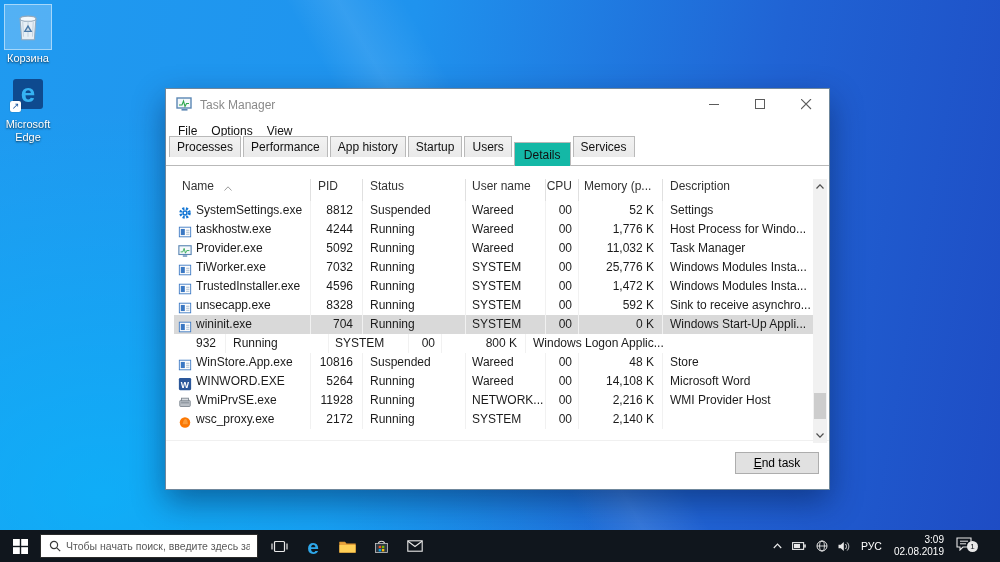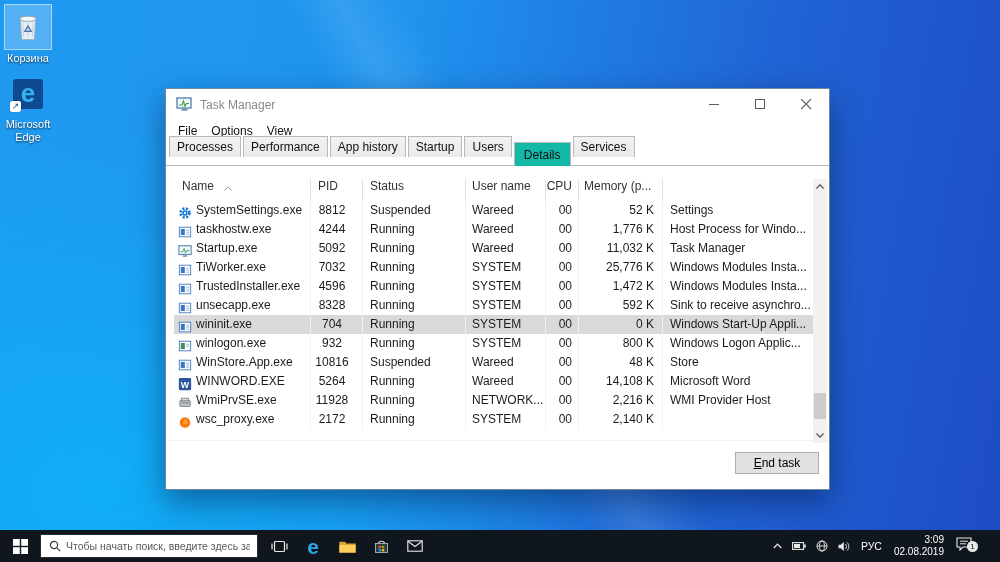--- a/index.html
+++ b/index.html
@@ -49,21 +49,21 @@
   .thead{display:flex;height:22px;align-items:flex-end;}
   .hcell{box-sizing:border-box;border-right:1px solid #e0e0e0;height:22px;display:flex;
     align-items:flex-start;padding-bottom:3px;color:#333;overflow:hidden;white-space:nowrap;position:relative;}
   .trow{display:flex;height:19px;}
   .trow.sel{background:#d9d9d9;}
   .cell{box-sizing:border-box;border-right:1px solid #f1f1f1;height:19px;line-height:19px;
     overflow:hidden;white-space:nowrap;color:#1b1b1b;}
   .c0{width:137px;padding-left:8px;}
   .trow .c0{padding-left:4px;display:flex;align-items:flex-end;}
   .c1{width:52px;padding-left:7px;}
-  .trow .c1{text-align:center;padding-left:0;padding-right:9px;}
+  .trow .c1{text-align:right;padding-left:0;padding-right:9px;}
   .c2{width:103px;padding-left:7px;}
   .c3{width:80px;padding-left:6px;}
   .c4{width:33px;justify-content:flex-end;text-align:right;padding-right:6px;}
   .c5{width:84px;padding-left:5px;}
   .trow .c5{text-align:right;padding-left:0;padding-right:8px;}
   .c6{width:150px;padding-left:7px;border-right:none;}
   .picon{width:14px;height:14px;margin-right:4px;flex:0 0 14px;display:inline-flex;}
   .picon svg{width:14px;height:14px;}
   .sortmark{position:absolute;left:50px;top:1px;}
 
@@ -185,20 +185,21 @@
                   <polyline points="0.5,4.5 4,0.8 7.5,4.5" fill="none" stroke="#9a9a9a" stroke-width="1"></polyline>
                 </svg>
             </span>
             <span>Name</span>
           </div>
           <div class="hcell c1">PID</div>
           <div class="hcell c2">Status</div>
           <div class="hcell c3">User name</div>
           <div class="hcell c4">CPU</div>
           <div class="hcell c5">Memory (p...</div>
+          <div class="hcell c6">Description</div>
         </div>
         <div>
             <div class="trow">
               <div class="cell c0">
                 <span class="picon">
                   <svg viewBox="0 0 16 16">
                     <circle cx="8" cy="8" r="5" fill="none" stroke="#1577d4" stroke-width="3.2" stroke-dasharray="2.3 1.7"></circle>
                     <circle cx="8" cy="8" r="3.1" fill="#1577d4"></circle>
                     <circle cx="8" cy="8" r="1.3" fill="#fff"></circle>
                   </svg>
@@ -234,21 +235,21 @@
             </div>
             <div class="trow">
               <div class="cell c0">
                 <span class="picon">
                   <svg viewBox="0 0 16 16">
                     <rect x="1" y="2" width="14" height="10" fill="#f4f8fb" stroke="#5b87b4" stroke-width="1.3"></rect>
                     <path d="M3 9 L5.5 9 L7 5 L8.5 10.5 L10 7.5 L13 7.5" fill="none" stroke="#2fa84f" stroke-width="1"></path>
                     <rect x="5.5" y="13" width="5" height="1.5" fill="#5b87b4"></rect>
                   </svg>
                 </span>
-                <span>Startup.exe</span>
+                <span>Provider.exe</span>
               </div>
               <div class="cell c1">5092</div>
               <div class="cell c2">Running</div>
               <div class="cell c3">Wareed</div>
               <div class="cell c4">00</div>
               <div class="cell c5">11,032 K</div>
               <div class="cell c6">Task Manager</div>
             </div>
             <div class="trow">
               <div class="cell c0">
@@ -324,31 +325,20 @@
                 <span>wininit.exe</span>
               </div>
               <div class="cell c1">704</div>
               <div class="cell c2">Running</div>
               <div class="cell c3">SYSTEM</div>
               <div class="cell c4">00</div>
               <div class="cell c5">0 K</div>
               <div class="cell c6">Windows Start-Up Appli...</div>
             </div>
             <div class="trow">
-              <div class="cell c0">
-                <span class="picon">
-                  <svg viewBox="0 0 16 16">
-                    <rect x="1.5" y="2.5" width="13" height="11" fill="#fdfdfd" stroke="#3b78c3"></rect>
-                    <rect x="3.2" y="4.5" width="4.6" height="7" fill="#3f8f5f"></rect>
-                    <line x1="9.3" y1="6" x2="13" y2="6" stroke="#9fb6cc"></line>
-                    <line x1="9.3" y1="8.3" x2="13" y2="8.3" stroke="#9fb6cc"></line>
-                  </svg>
-                </span>
-                <span>winlogon.exe</span>
-              </div>
               <div class="cell c1">932</div>
               <div class="cell c2">Running</div>
               <div class="cell c3">SYSTEM</div>
               <div class="cell c4">00</div>
               <div class="cell c5">800 K</div>
               <div class="cell c6">Windows Logon Applic...</div>
             </div>
             <div class="trow">
               <div class="cell c0">
                 <span class="picon">

